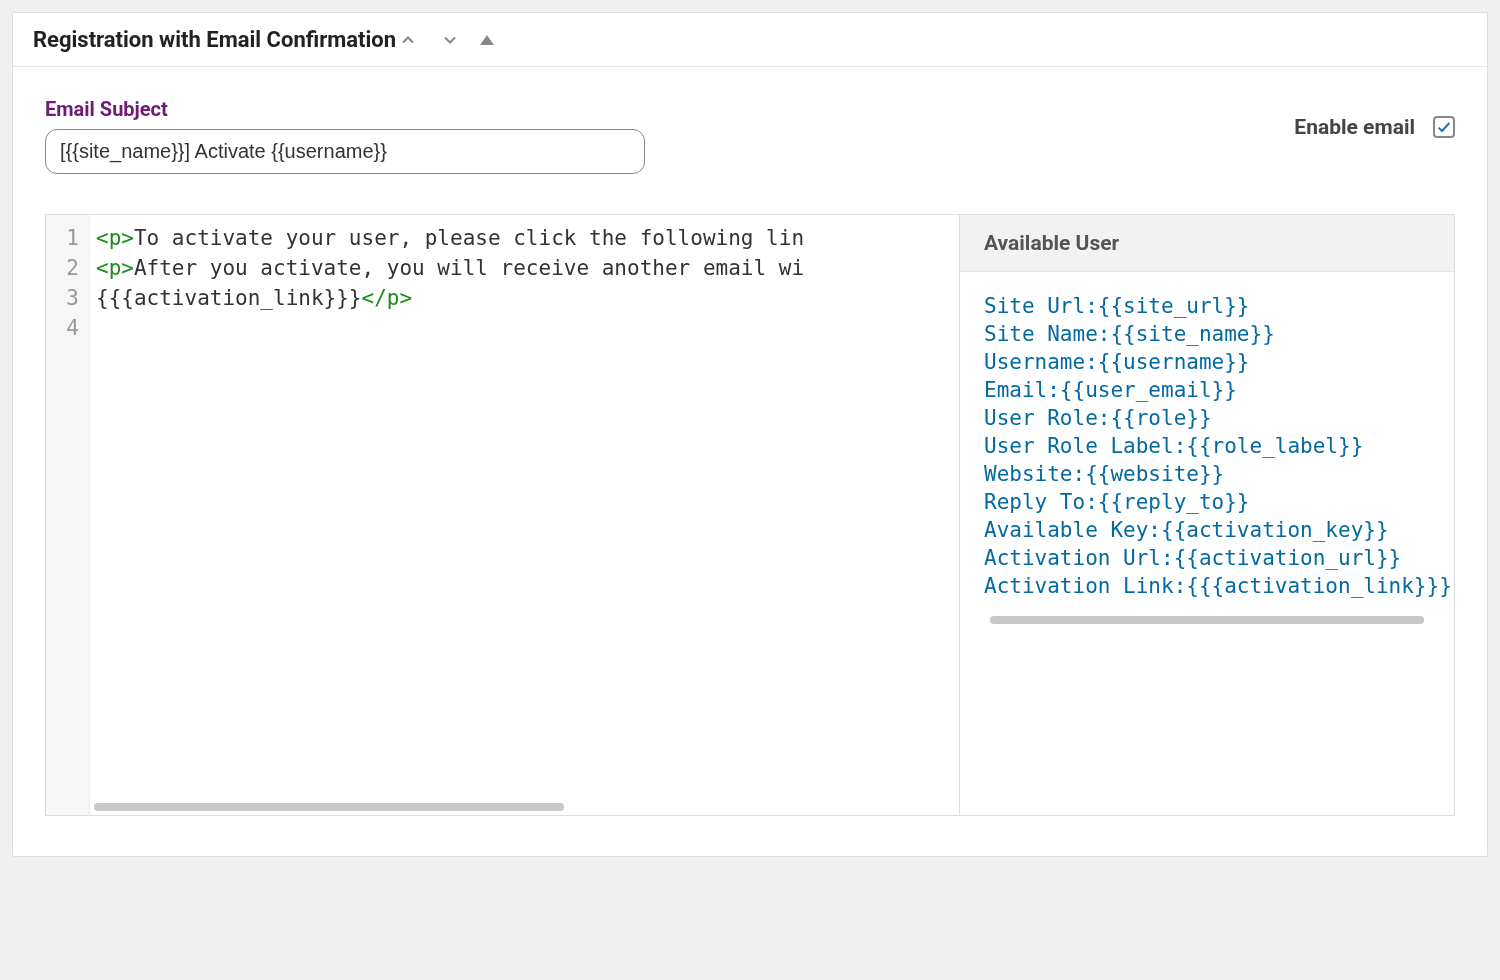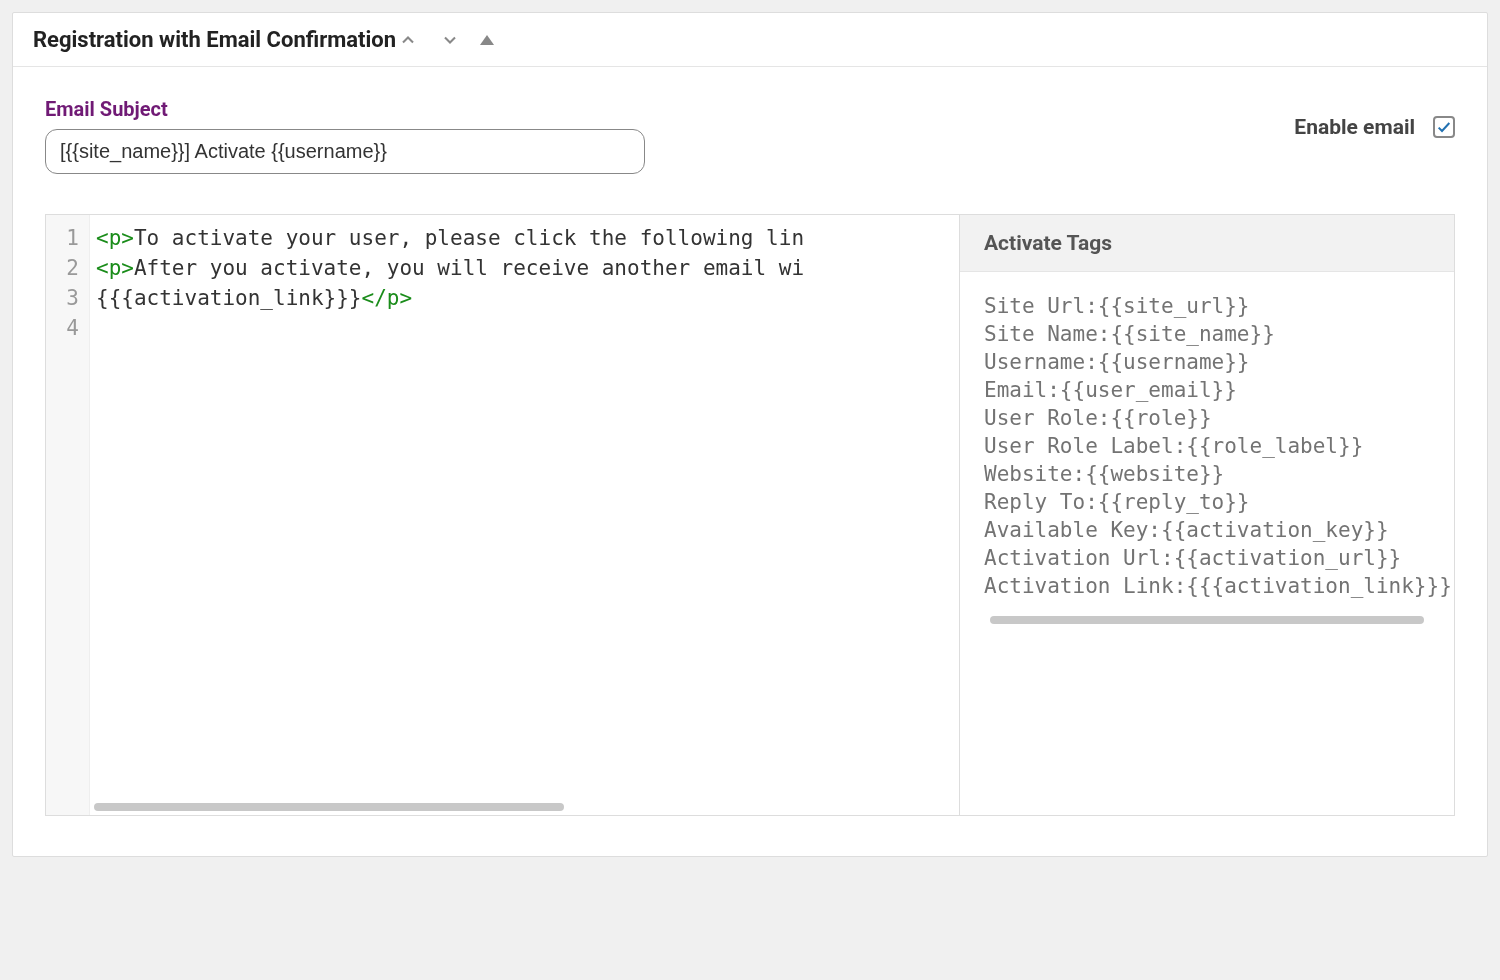--- a/index.html
+++ b/index.html
@@ -171,21 +171,21 @@
       font-size: 21px;
       font-weight: 700;
       color: #555;
       border-bottom: 1px solid #e5e5e5;
     }
     .tags-body {
       padding: 20px 24px 30px;
       font-family: "Menlo", "Consolas", monospace;
       font-size: 21px;
       line-height: 28px;
-      color: #737373;
+      color: #0369a1;
       position: relative;
       white-space: nowrap;
       overflow: hidden;
     }
     .tags-body .row { white-space: pre; }
     .tags-scroll {
       height: 8px;
       margin: 16px 6px 0;
       background: #c8c8c8;
       border-radius: 4px;
@@ -237,21 +237,21 @@
             <div>1</div>
             <div>2</div>
             <div>3</div>
             <div>4</div>
           </div>
         <div class="code-lines" id="code-lines"><div><span class="tag">&lt;p&gt;</span>To activate your user, please click the following lin</div><div><span class="tag">&lt;p&gt;</span>After you activate, you will receive another email wi</div><div>{{{activation_link}}}<span class="tag">&lt;/p&gt;</span></div><div>&nbsp;</div></div>
         <div class="h-scrollbar"></div>
       </div>
 
       <div class="sidebar">
-        <div class="section-header">Activate Tags</div>
+        <div class="section-header">Available User</div>
         <div class="tags-body" id="tags-body">
             <div class="row">Site Url:{{site_url}}</div>
             <div class="row">Site Name:{{site_name}}</div>
             <div class="row">Username:{{username}}</div>
             <div class="row">Email:{{user_email}}</div>
             <div class="row">User Role:{{role}}</div>
             <div class="row">User Role Label:{{role_label}}</div>
             <div class="row">Website:{{website}}</div>
             <div class="row">Reply To:{{reply_to}}</div>
             <div class="row">Available Key:{{activation_key}}</div>

